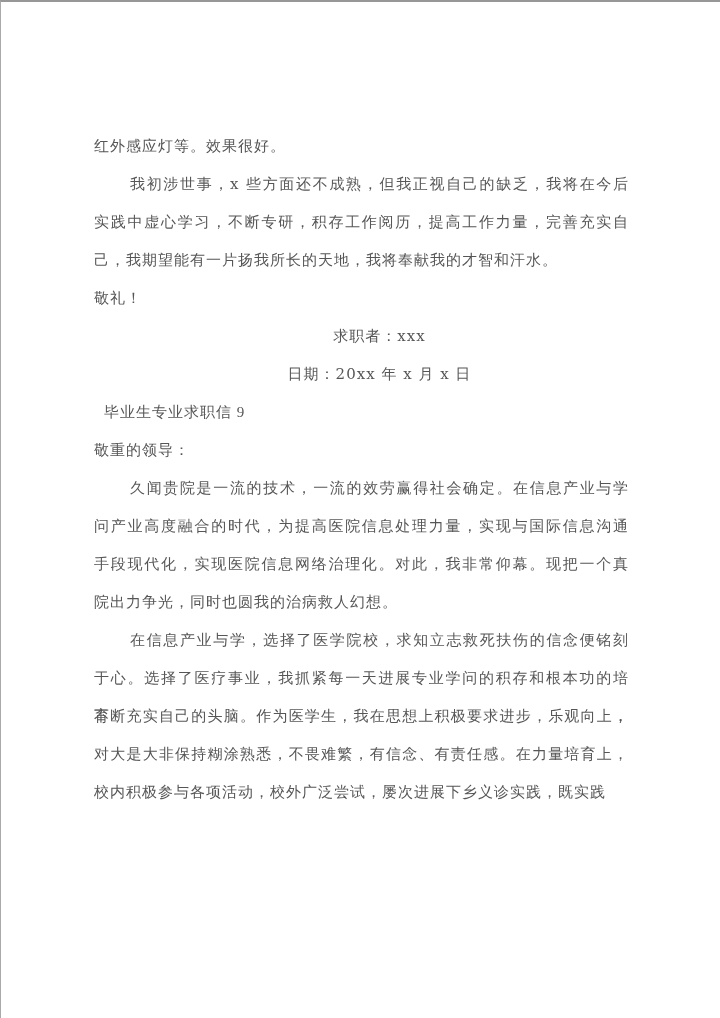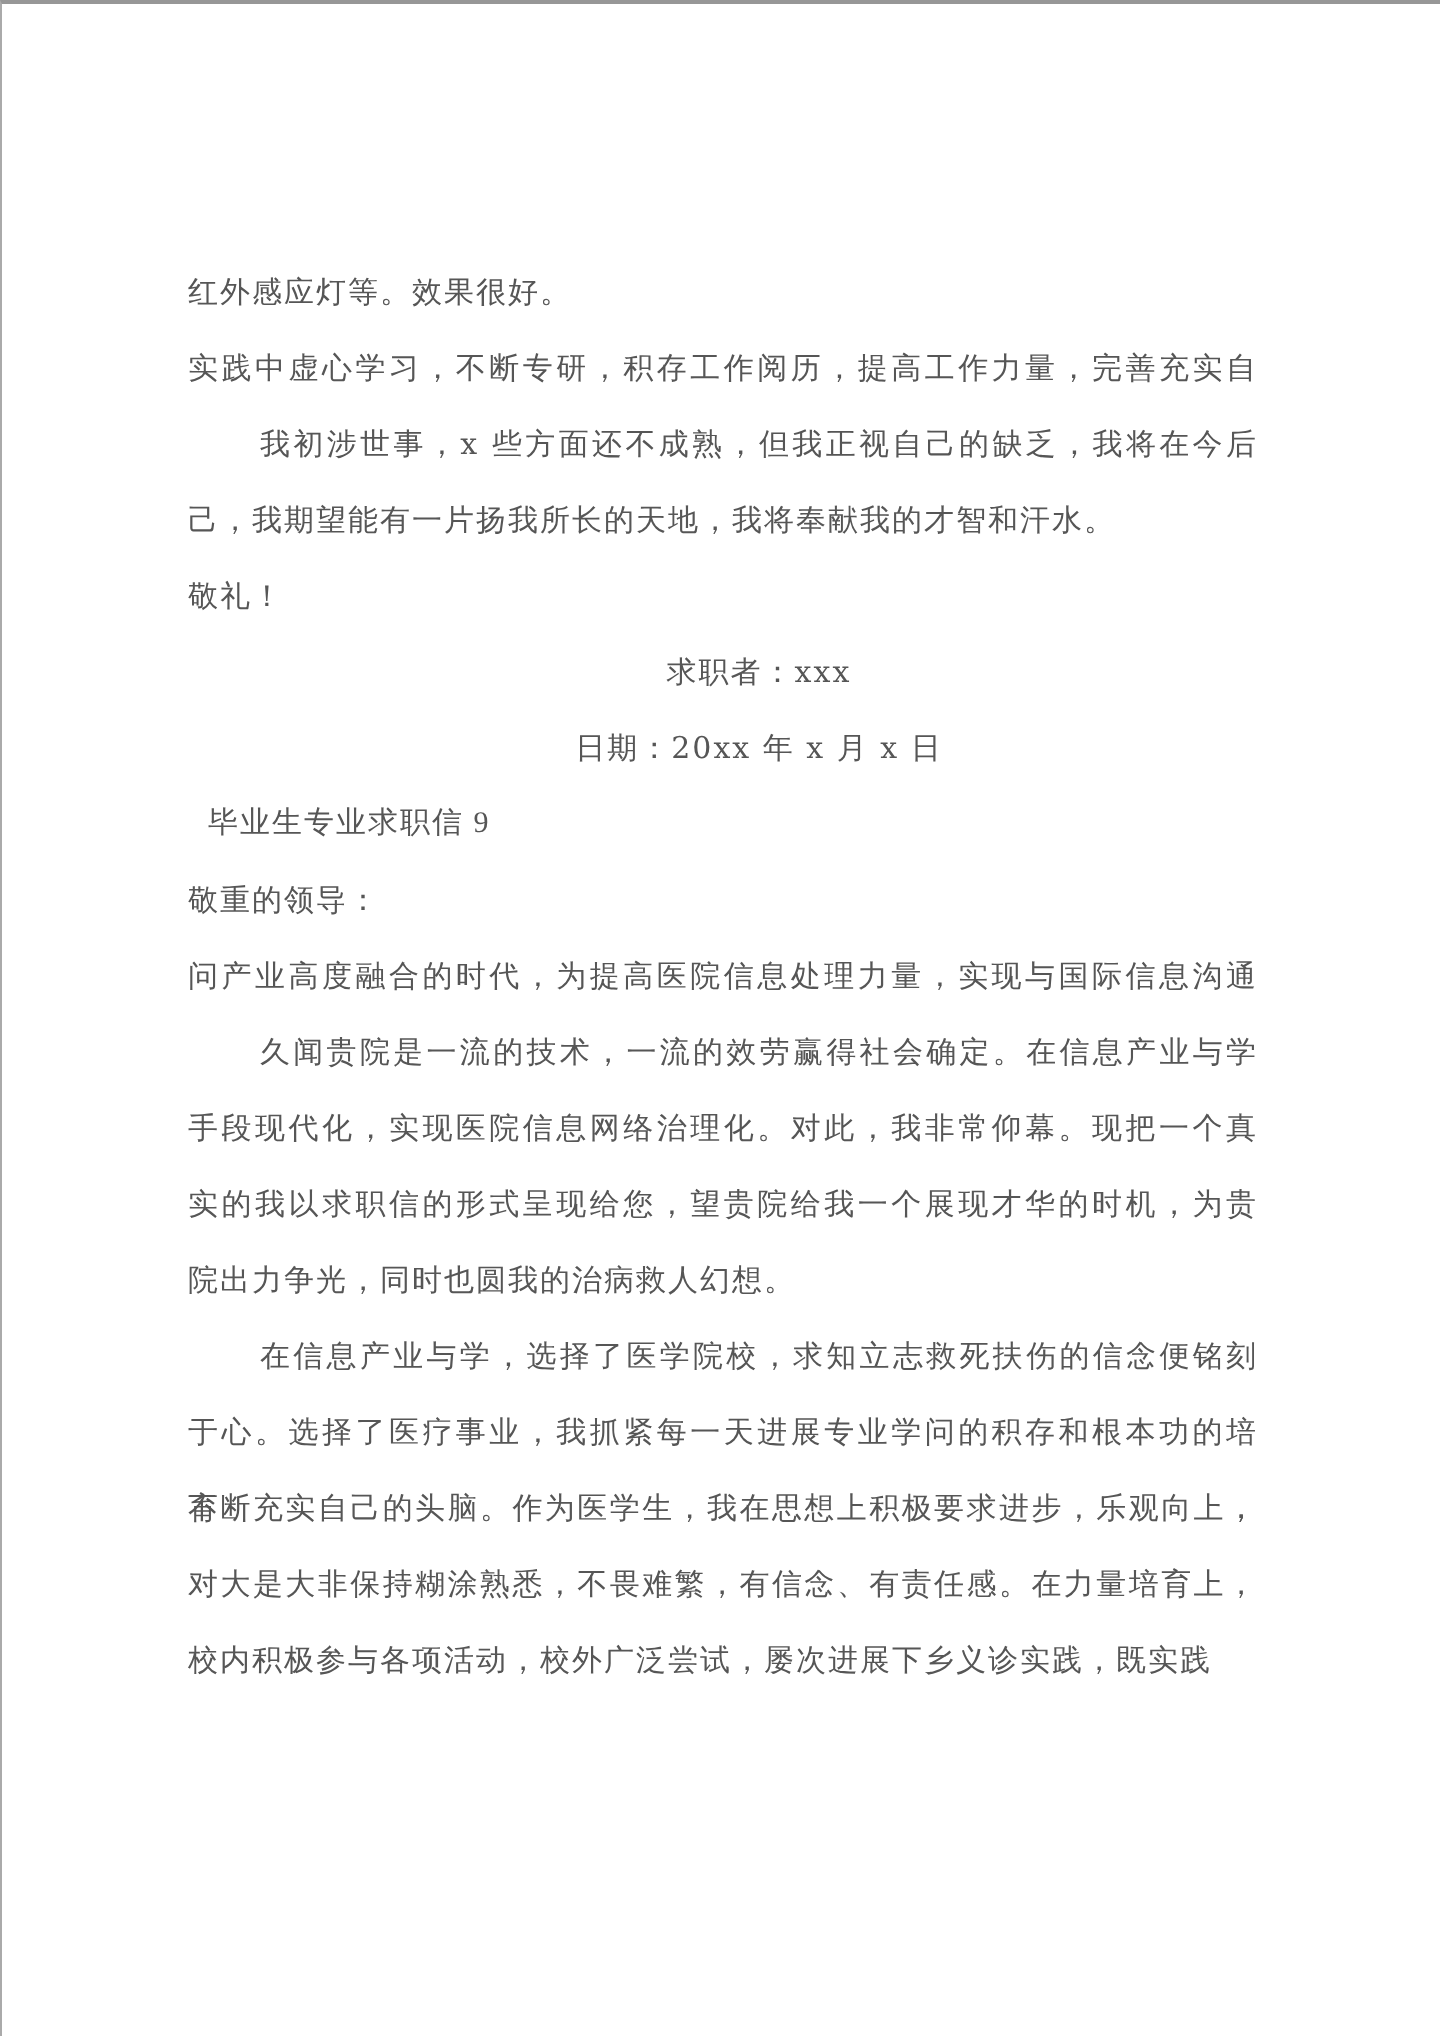--- a/index.html
+++ b/index.html
@@ -47,32 +47,31 @@
     padding-left: 10px;
     font-family: Liberation Serif, serif;
   }
 </style>
 </head>
 <body>
 
 <div class="page">
   <div class="textblock">
     <div class="line">红外感应灯等。效果很好。</div>
+    <div class="line indent fill">我初涉世事，x 些方面还不成熟，但我正视自己的缺乏，我将在今后</div>
     <div class="line fill">实践中虚心学习，不断专研，积存工作阅历，提高工作力量，完善充实自</div>
-    <div class="line indent fill">我初涉世事，x 些方面还不成熟，但我正视自己的缺乏，我将在今后</div>
     <div class="line">己，我期望能有一片扬我所长的天地，我将奉献我的才智和汗水。</div>
     <div class="line">敬礼！</div>
     <div class="line indent">求职者：xxx</div>
     <div class="line indent">日期：20xx 年 x 月 x 日</div>
     <div class="line indent-sm">毕业生专业求职信 9</div>
     <div class="line">敬重的领导：</div>
+    <div class="line indent fill">久闻贵院是一流的技术，一流的效劳赢得社会确定。在信息产业与学</div>
     <div class="line fill">问产业高度融合的时代，为提高医院信息处理力量，实现与国际信息沟通</div>
-    <div class="line indent fill">久闻贵院是一流的技术，一流的效劳赢得社会确定。在信息产业与学</div>
     <div class="line fill">手段现代化，实现医院信息网络治理化。对此，我非常仰幕。现把一个真</div>
-    <div class="line fill">实的我以求职信的形式呈现给您，望贵院给我一个展现才华的时机，为贵</div>
     <div class="line">院出力争光，同时也圆我的治病救人幻想。</div>
     <div class="line indent fill">在信息产业与学，选择了医学院校，求知立志救死扶伤的信念便铭刻</div>
     <div class="line fill">于心。选择了医疗事业，我抓紧每一天进展专业学问的积存和根本功的培育，</div>
     <div class="line fill">不断充实自己的头脑。作为医学生，我在思想上积极要求进步，乐观向上，</div>
     <div class="line fill">对大是大非保持糊涂熟悉，不畏难繁，有信念、有责任感。在力量培育上，</div>
     <div class="line">校内积极参与各项活动，校外广泛尝试，屡次进展下乡义诊实践，既实践</div>
   </div>
 </div>
 
 </body></html>

